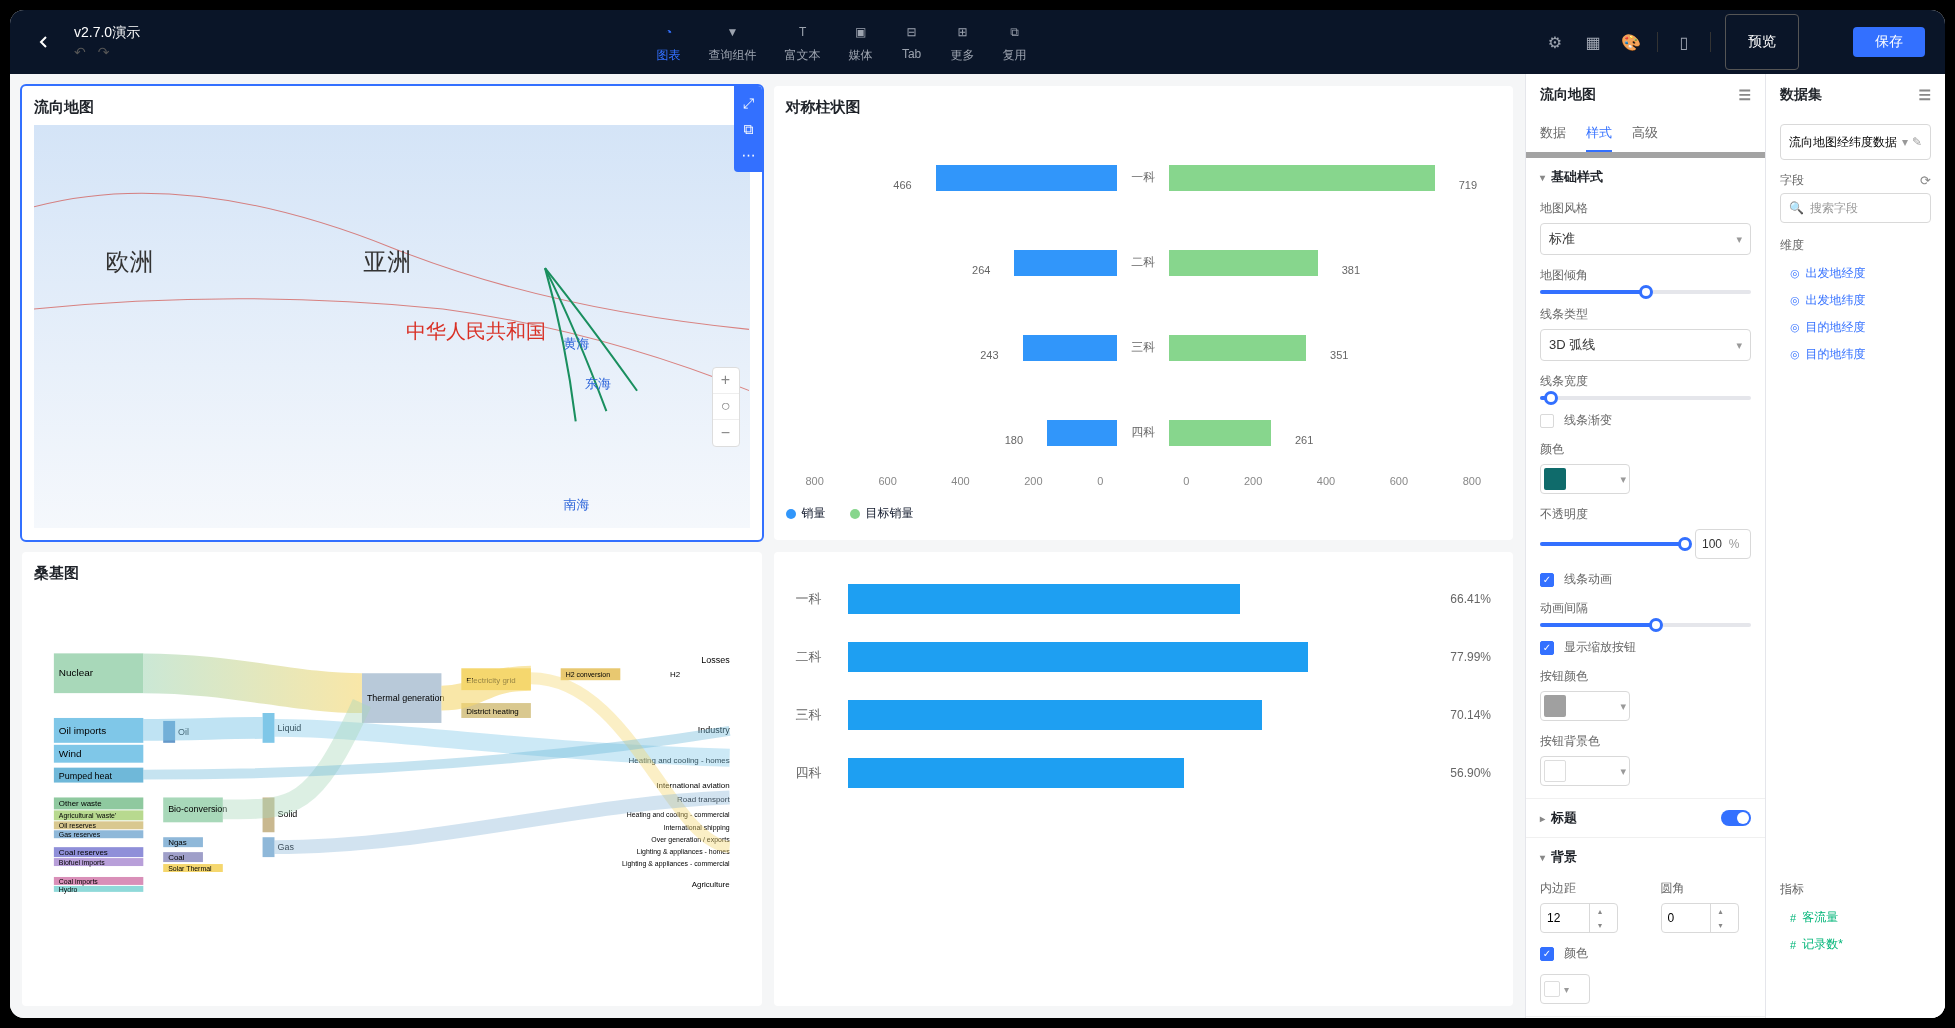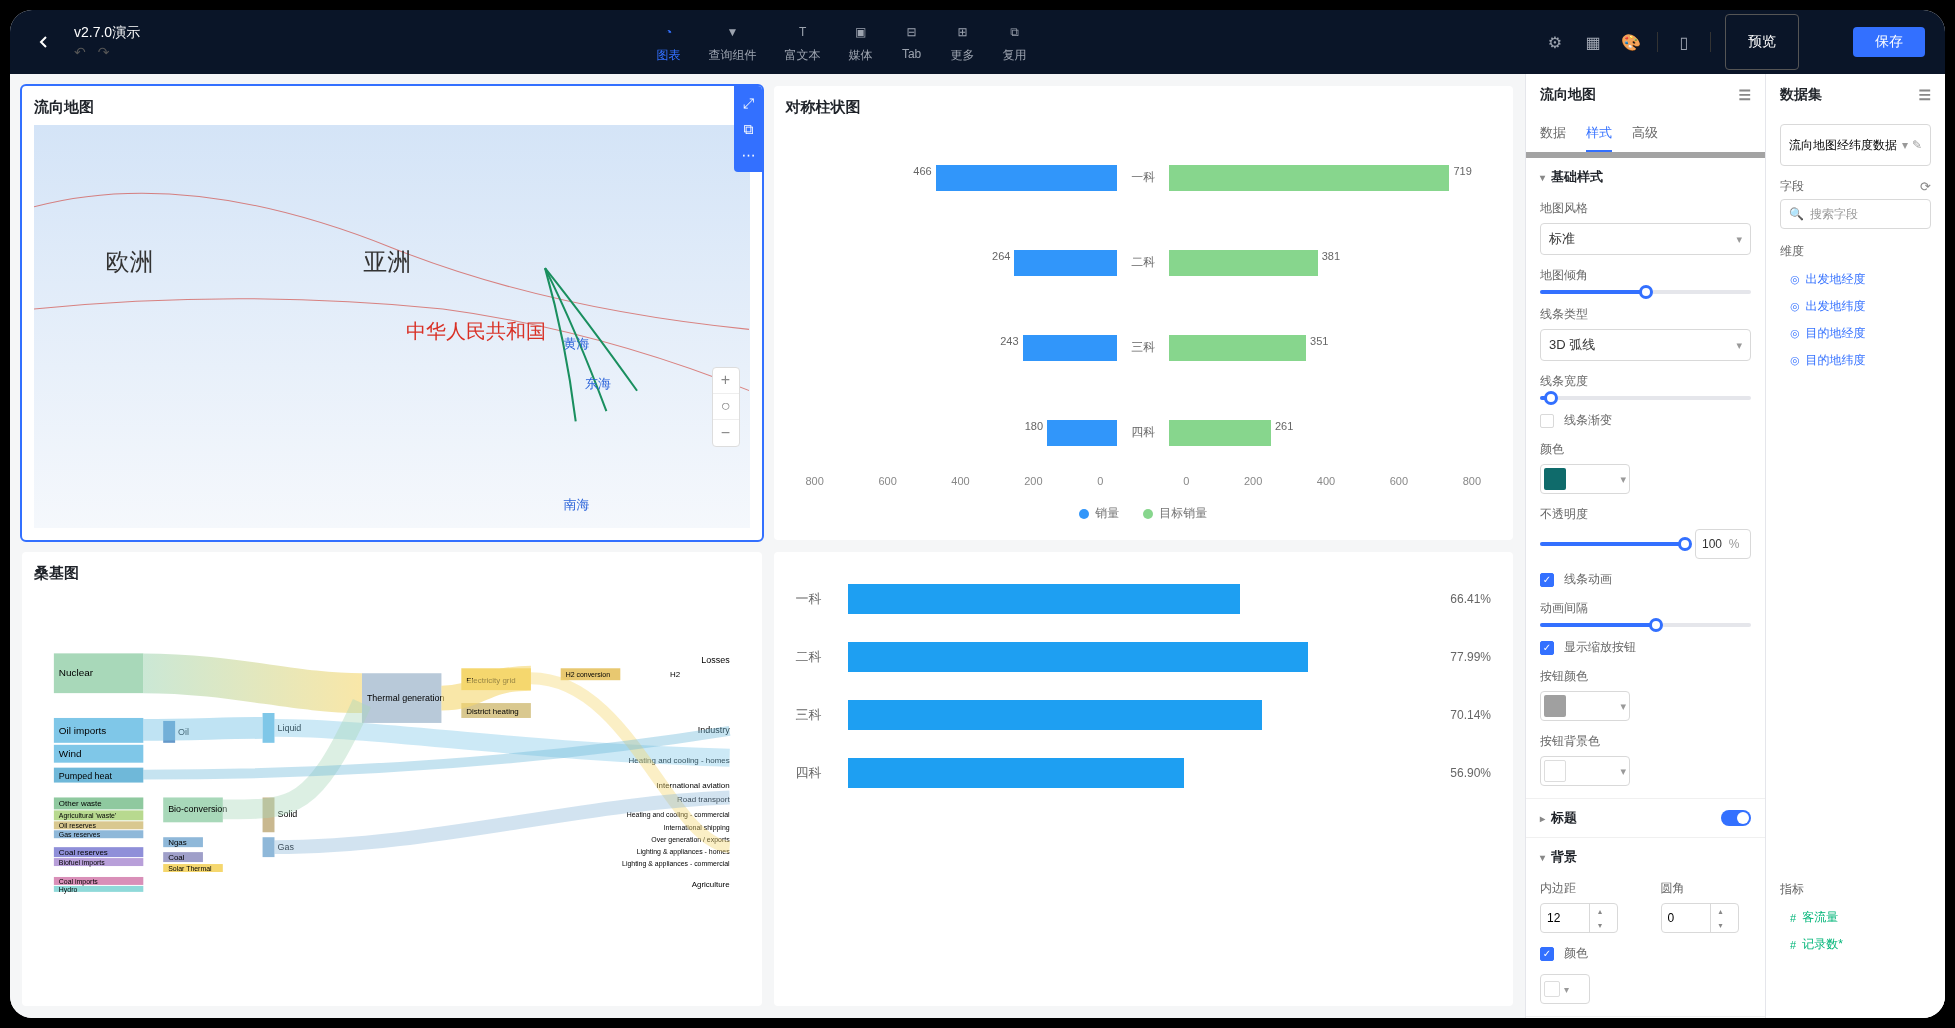--- a/index.html
+++ b/index.html
@@ -1,17 +1,17 @@
 <!DOCTYPE html>
 <html><head>
 <meta charset="utf-8">
 <style>
 * { box-sizing: border-box; margin: 0; padding: 0; }
 body { font-family: -apple-system, "PingFang SC", "Microsoft YaHei", sans-serif; background: #000; width: 1955px; height: 1028px; overflow: hidden; border-radius: 20px; position: relative; }
-.frame { position: absolute; inset: 10px; background: #fff; border-radius: 22px; overflow: hidden; display: flex; flex-direction: column; }
+.frame { position: absolute; inset: 10px; background: #fff; border-radius: 14px; overflow: hidden; display: flex; flex-direction: column; }
 
 
 .topbar { height: 64px; background: #0a1528; color: #fff; display: flex; align-items: center; padding: 0 20px; flex-shrink: 0; }
 .topbar-left { display: flex; align-items: center; gap: 16px; }
 .back-btn { width: 28px; height: 28px; display: flex; align-items: center; justify-content: center; cursor: pointer; }
 .title-area { display: flex; flex-direction: column; }
 .title-text { font-size: 14px; color: #fff; }
 .undo-redo { display: flex; gap: 12px; margin-top: 2px; }
 .undo-redo span { font-size: 14px; color: #555; }
 .topbar-center { flex: 1; display: flex; justify-content: center; gap: 28px; }
@@ -43,33 +43,33 @@
 .map-label.sea { font-size: 13px; color: #2962d9; }
 .map-lines { position: absolute; inset: 0; }
 .map-ctrl { position: absolute; right: 10px; top: 60%; width: 28px; background: #fff; border: 1px solid #ddd; border-radius: 4px; display: flex; flex-direction: column; }
 .map-ctrl span { height: 26px; display: flex; align-items: center; justify-content: center; color: #888; border-bottom: 1px solid #eee; cursor: pointer; }
 .map-ctrl span:last-child { border: none; }
 
 
 .barchart { width: 100%; height: 100%; display: flex; flex-direction: column; }
 .bar-rows { flex: 1; display: flex; flex-direction: column; justify-content: space-around; padding: 10px 20px 0 20px; }
 .bar-row { display: flex; align-items: center; height: 36px; gap: 6px; }
-.bar-half { flex: 1; display: flex; align-items: flex-start; position: relative; }
+.bar-half { flex: 1; display: flex; align-items: flex-end; position: relative; gap: 20px; }
 .bar-half.left { justify-content: flex-end; }
 .bar-half.right { justify-content: flex-start; }
 .bar-rect { height: 26px; }
 .bar-rect.blue { background: #3196fa; }
 .bar-rect.green { background: #87d68d; }
 .bar-val { font-size: 11px; color: #666; padding: 0 4px; }
 .bar-cat { width: 40px; text-align: center; font-size: 12px; color: #666; }
 .bar-axis { height: 24px; display: flex; padding: 0 20px; }
 .bar-axis-half { flex: 1; display: flex; justify-content: space-between; font-size: 11px; color: #888; }
 .bar-axis-half.left { flex-direction: row-reverse; padding-right: 20px; }
 .bar-axis-half.right { padding-left: 20px; }
-.bar-legend { display: flex; justify-content: center; gap: 24px; padding: 6px 0; font-size: 12px; color: #737373; }
+.bar-legend { display: flex; gap: 24px; padding: 6px 0; font-size: 12px; color: #0f172a; }
 .bar-legend span { display: flex; align-items: center; gap: 6px; }
 .lg-dot { width: 10px; height: 10px; border-radius: 50%; }
 
 
 .sankey { width: 100%; height: 100%; }
 
 
 .progress-list { display: flex; flex-direction: column; gap: 28px; padding: 20px 10px; }
 .progress-row { display: flex; align-items: center; gap: 12px; }
 .progress-label { width: 40px; font-size: 13px; color: #666; }
@@ -103,21 +103,21 @@
 .color-swatch { width: 90px; height: 30px; border: 1px solid #d9d9d9; border-radius: 4px; display: flex; align-items: center; padding: 3px; gap: 4px; cursor: pointer; }
 .swatch-box { width: 22px; height: 22px; border-radius: 2px; }
 .stepper { display: flex; align-items: center; border: 1px solid #d9d9d9; border-radius: 4px; height: 30px; width: 78px; }
 .stepper input { border: none; width: 48px; padding: 0 6px; font-size: 12px; outline: none; }
 .stepper-btns { display: flex; flex-direction: column; border-left: 1px solid #d9d9d9; }
 .stepper-btns span { height: 14px; width: 20px; display: flex; align-items: center; justify-content: center; font-size: 8px; color: #888; cursor: pointer; }
 .toggle-sw { width: 30px; height: 16px; background: #3370ff; border-radius: 8px; position: relative; cursor: pointer; }
 .toggle-sw::after { content: ''; position: absolute; width: 12px; height: 12px; background: #fff; border-radius: 50%; top: 2px; right: 2px; }
 
 
-.ds-select { height: 42px; border: 1px solid #d9d9d9; border-radius: 4px; margin: 8px 14px; display: flex; align-items: center; padding: 0 8px; font-size: 12px; justify-content: space-between; cursor: pointer; }
+.ds-select { height: 36px; border: 1px solid #d9d9d9; border-radius: 4px; margin: 8px 14px; display: flex; align-items: center; padding: 0 8px; font-size: 12px; justify-content: space-between; cursor: pointer; }
 .ds-search { height: 30px; border: 1px solid #d9d9d9; border-radius: 4px; margin: 0 14px 8px 14px; display: flex; align-items: center; padding: 0 8px; font-size: 12px; color: #999; gap: 6px; }
 .ds-group-lbl { padding: 6px 14px; font-size: 12px; color: #666; }
 .ds-item { padding: 5px 14px 5px 24px; font-size: 12px; color: #3370ff; display: flex; align-items: center; gap: 6px; cursor: pointer; }
 .ds-item.metric { color: #00b578; }
 .ds-icon { font-size: 11px; }
 </style>
 </head>
 <body>
 
 <div class="frame">

